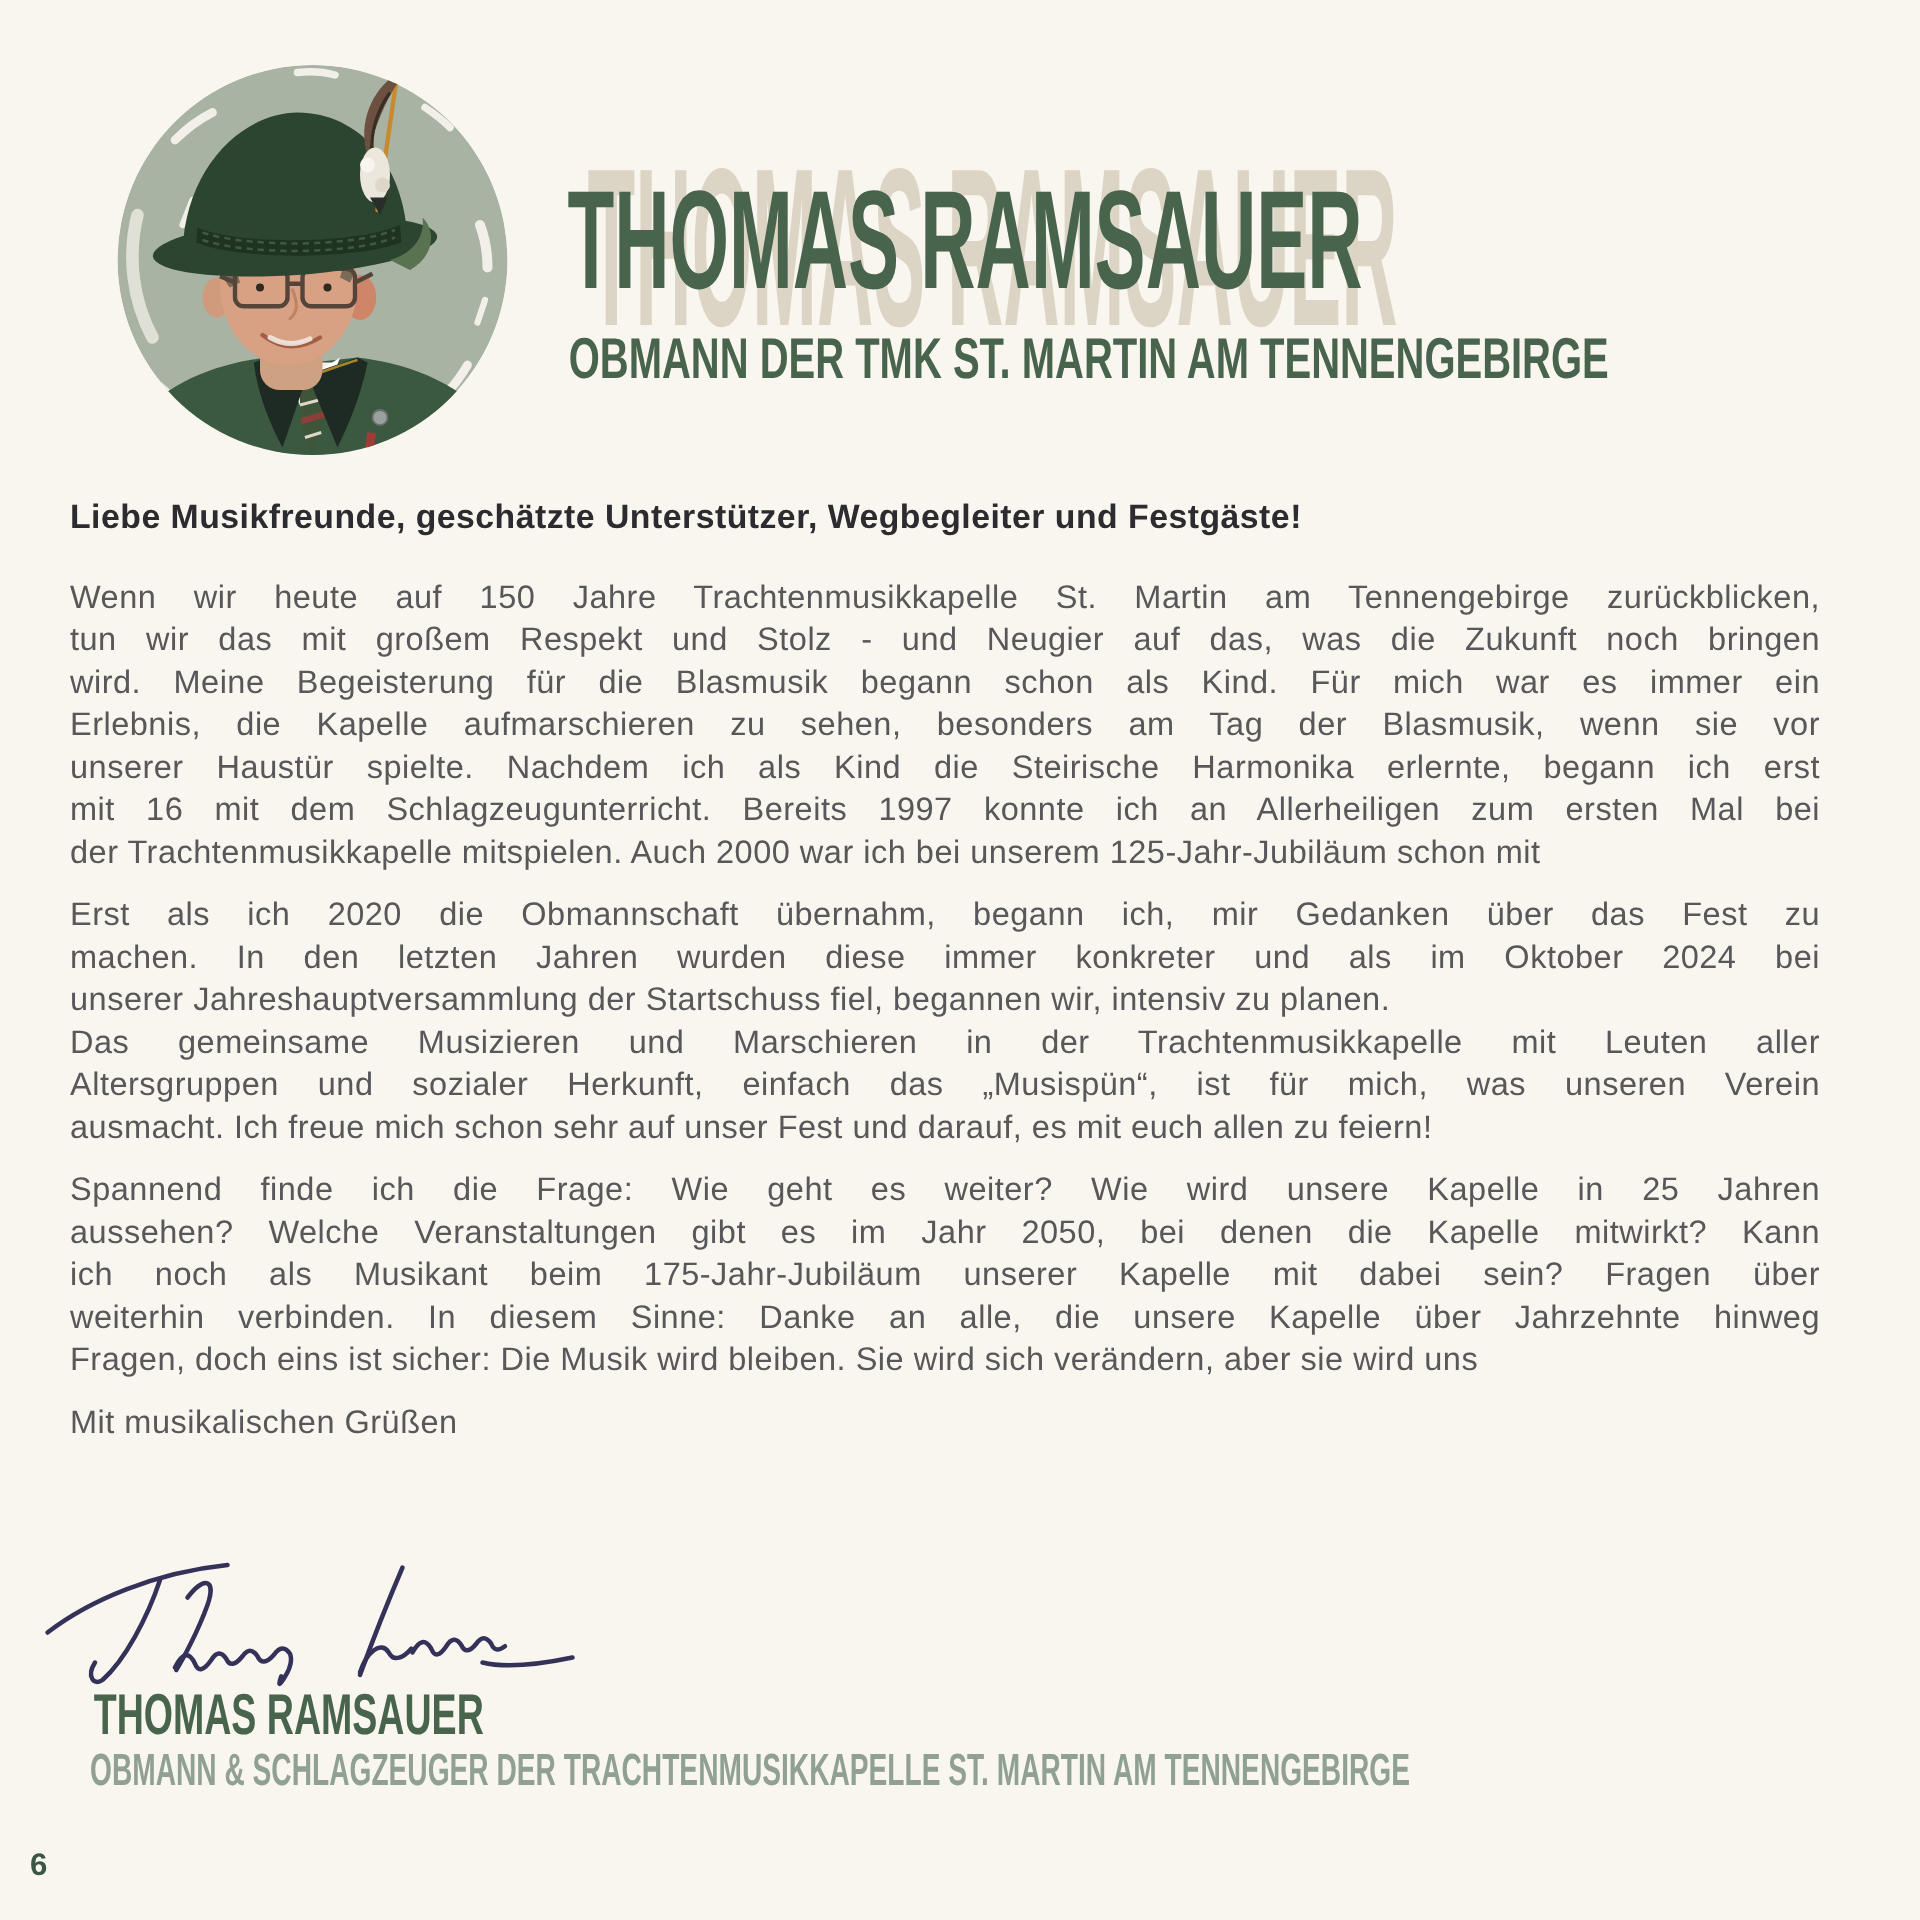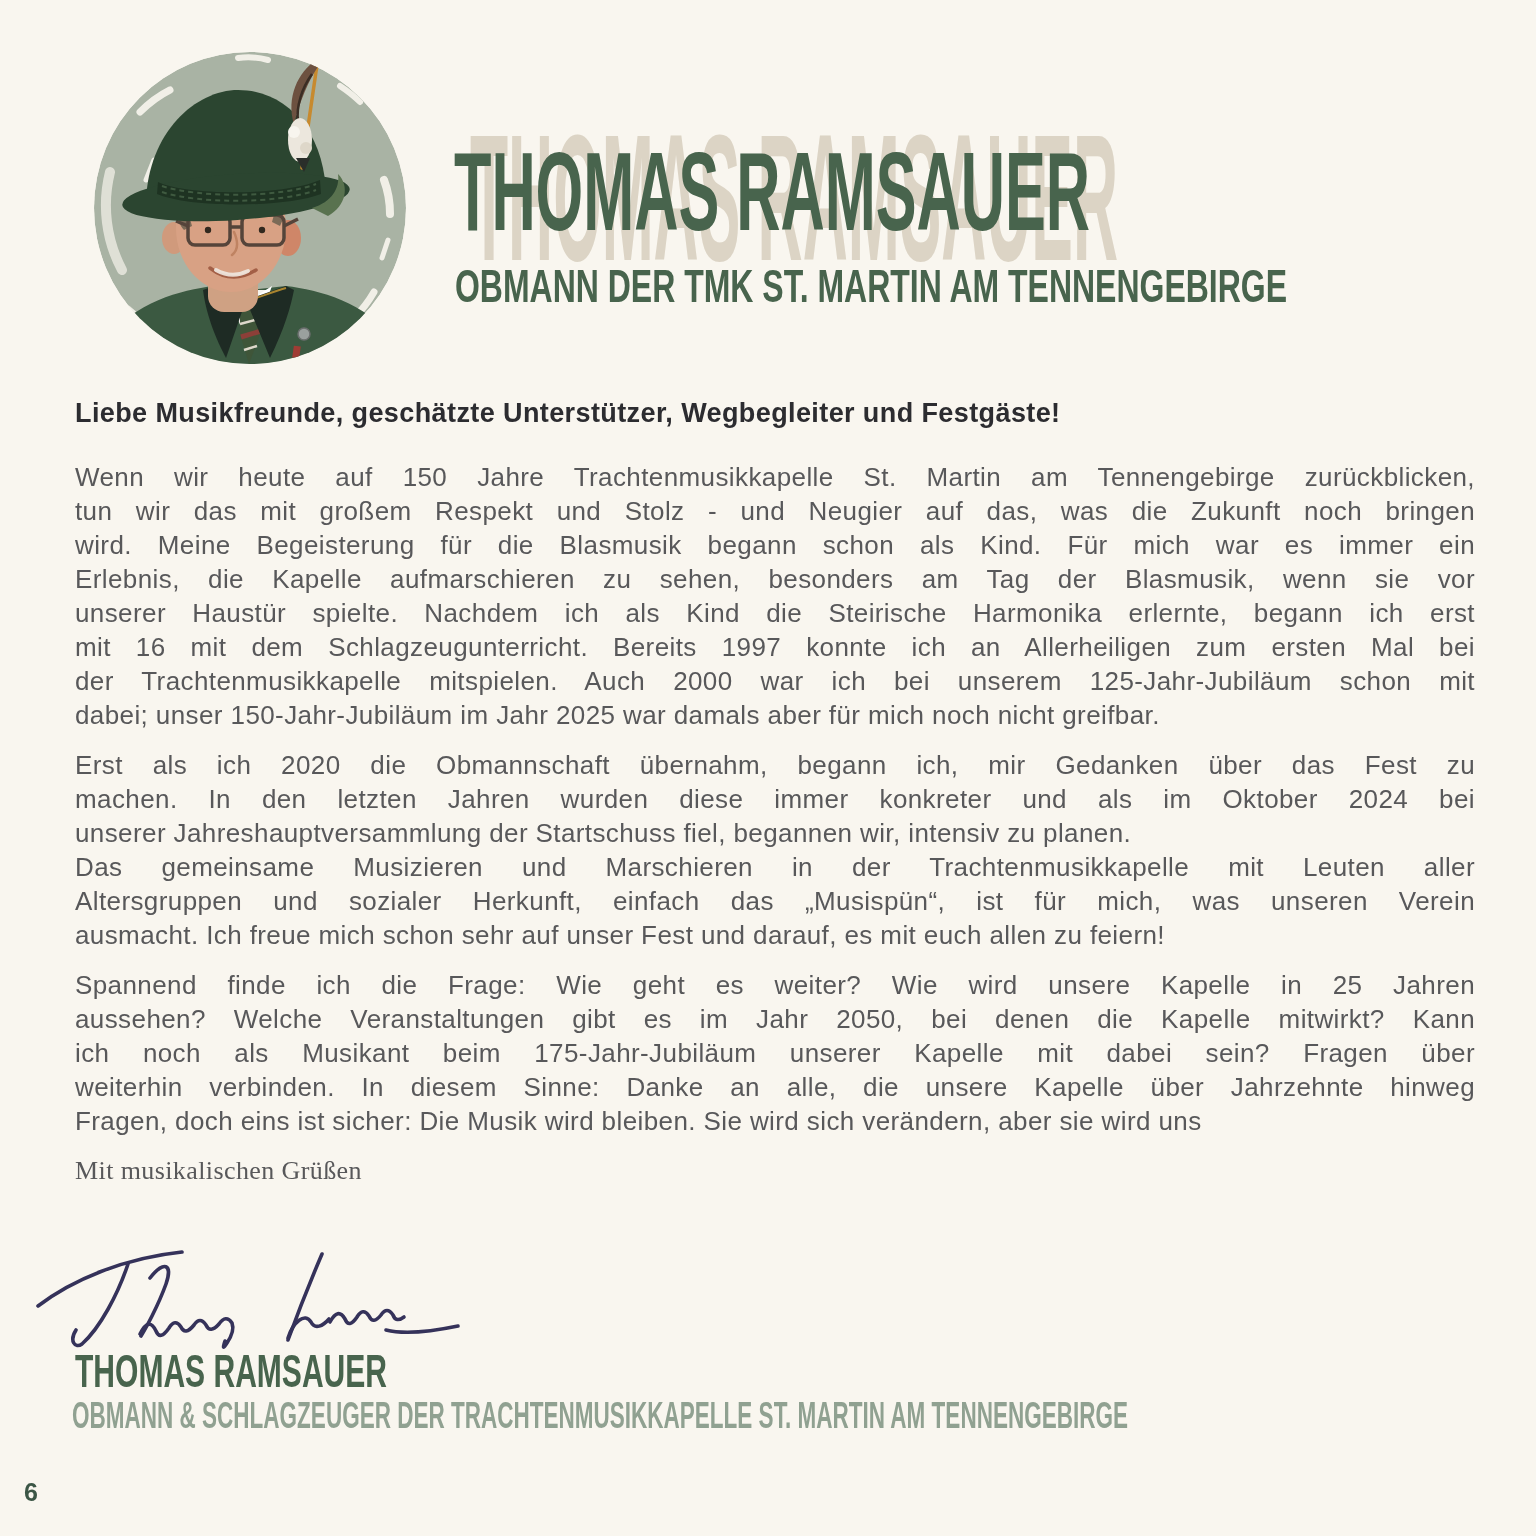--- a/index.html
+++ b/index.html
@@ -17,34 +17,34 @@
   .stamp text{
     font-family:"Liberation Sans",sans-serif;
     font-weight:700;
   }
   #title-svg{left:438px;top:96px;width:720px;height:180px;}
   #subtitle-svg{left:438px;top:256px;width:880px;height:60px;}
   #closing-name-svg{left:58px;top:1346px;width:380px;height:54px;}
   #closing-role-svg{left:56px;top:1394px;width:1120px;height:46px;}
 
   
-  #content{left:75px;top:396px;width:1400px;}
+  #content{left:56px;top:396px;width:1400px;}
   .salutation{
     font-size:27px;font-weight:700;color:#2c2c30;letter-spacing:.4px;
     line-height:34px;margin:0 0 30px 0;
   }
   .para{margin:0;}
   .para.gap{margin-bottom:16px;}
   .tline{
     font-size:26px;line-height:34px;color:#58585a;letter-spacing:.4px;
     text-align:justify;text-align-last:justify;white-space:normal;
   }
   .para .tline:last-child{text-align-last:left;}
   .closing-salute{
-    font-size:26px;line-height:34px;color:#58585a;letter-spacing:.4px;margin-top:2px;font-family:Liberation Serif, serif;
+    font-size:26px;line-height:34px;color:#58585a;letter-spacing:.4px;margin-top:2px;
   }
 
   #signature{left:30px;top:1242px;width:440px;height:112px;}
 
   #page-number{
     left:24px;top:1478px;font-size:25px;font-weight:700;color:#3c5646;
     letter-spacing:.5px;
   }
 </style>
 </head>
@@ -152,21 +152,20 @@
   <div class="salutation">Liebe Musikfreunde, geschätzte Unterstützer, Wegbegleiter und Festgäste!</div>
   <div>
       <div class="para gap">
         <div class="tline">Wenn wir heute auf 150 Jahre Trachtenmusikkapelle St. Martin am Tennengebirge zurückblicken,</div>
         <div class="tline">tun wir das mit großem Respekt und Stolz - und Neugier auf das, was die Zukunft noch bringen</div>
         <div class="tline">wird. Meine Begeisterung für die Blasmusik begann schon als Kind. Für mich war es immer ein</div>
         <div class="tline">Erlebnis, die Kapelle aufmarschieren zu sehen, besonders am Tag der Blasmusik, wenn sie vor</div>
         <div class="tline">unserer Haustür spielte. Nachdem ich als Kind die Steirische Harmonika erlernte, begann ich erst</div>
         <div class="tline">mit 16 mit dem Schlagzeugunterricht. Bereits 1997 konnte ich an Allerheiligen zum ersten Mal bei</div>
         <div class="tline">der Trachtenmusikkapelle mitspielen. Auch 2000 war ich bei unserem 125-Jahr-Jubiläum schon mit</div>
-        <div class="tline">dabei; unser 150-Jahr-Jubiläum im Jahr 2025 war damals aber für mich noch nicht greifbar.</div>
       </div>
       <div class="para">
         <div class="tline">Erst als ich 2020 die Obmannschaft übernahm, begann ich, mir Gedanken über das Fest zu</div>
         <div class="tline">machen. In den letzten Jahren wurden diese immer konkreter und als im Oktober 2024 bei</div>
         <div class="tline">unserer Jahreshauptversammlung der Startschuss fiel, begannen wir, intensiv zu planen.</div>
       </div>
       <div class="para gap">
         <div class="tline">Das gemeinsame Musizieren und Marschieren in der Trachtenmusikkapelle mit Leuten aller</div>
         <div class="tline">Altersgruppen und sozialer Herkunft, einfach das „Musispün“, ist für mich, was unseren Verein</div>
         <div class="tline">ausmacht. Ich freue mich schon sehr auf unser Fest und darauf, es mit euch allen zu feiern!</div>

